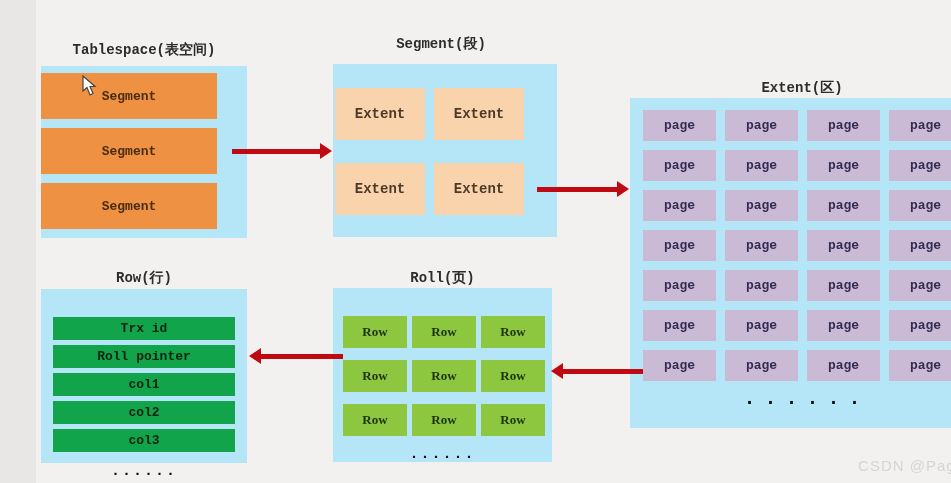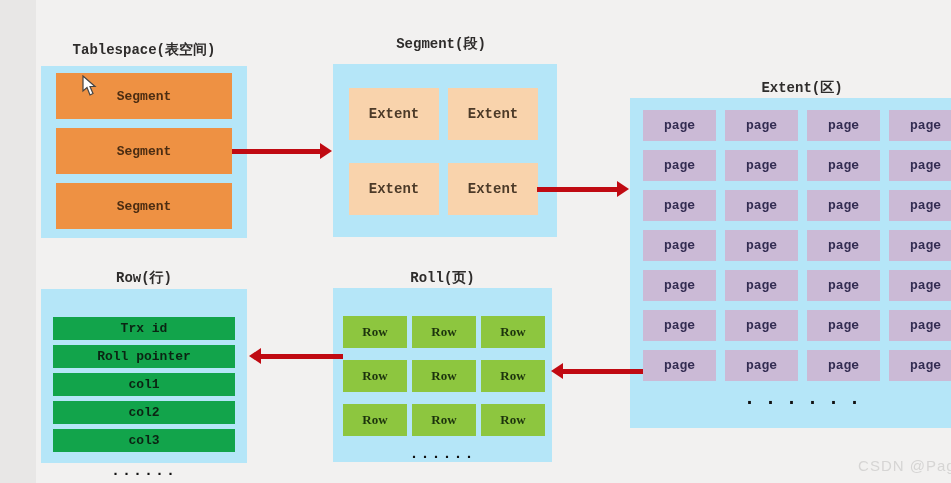--- a/index.html
+++ b/index.html
@@ -3,25 +3,25 @@
 <meta charset="utf-8">
 <style>
   html,body{margin:0;padding:0;}
   body{background:#e8e7e6;font-family:"Liberation Mono","DejaVu Sans Mono",monospace;}
   .stage{position:relative;width:951px;height:483px;background:#f2f1f0;overflow:hidden;margin-left:36px;}
 
   .panel{position:absolute;background:#b5e6f8;}
   .panel-title{position:absolute;font-weight:700;font-size:14px;color:#2e2c2b;text-align:center;letter-spacing:0px;}
 
   
-  .tablespace-panel{left:5px;top:66px;width:206px;height:172px;display:flex;flex-direction:column;align-items:center;padding-top:7px;gap:9px;box-sizing:border-box;}
+  .tablespace-panel{left:5px;top:66px;width:206px;height:172px;display:flex;flex-direction:column;padding-top:7px;gap:9px;box-sizing:border-box;}
   .segment-box{width:176px;height:46px;background:#ee9143;color:#4a2c12;font-weight:700;font-size:13px;display:flex;align-items:center;justify-content:center;}
 
   
-  .segment-panel{left:297px;top:64px;width:224px;height:173px;display:grid;grid-template-columns:90px 90px;grid-template-rows:52px 52px;column-gap:9px;row-gap:23px;padding:24px 0 0 16px;box-sizing:border-box;}
+  .segment-panel{left:297px;top:64px;width:224px;height:173px;display:grid;grid-template-columns:90px 90px;grid-template-rows:52px 52px;column-gap:9px;row-gap:23px;padding:24px 0 0 2px;box-sizing:border-box;}
   .extent-box{background:#f9d3ac;color:#4c3a28;font-weight:700;font-size:14px;display:flex;align-items:center;justify-content:center;}
 
   
   .extent-panel{left:594px;top:98px;width:344px;height:330px;box-sizing:border-box;}
   .page-grid{display:grid;grid-template-columns:repeat(4,73px);grid-auto-rows:31px;column-gap:9px;row-gap:9px;padding:12px 0 0 13px;}
   .page-cell{background:#cbbad6;color:#332c52;font-weight:700;font-size:13px;display:flex;align-items:center;justify-content:center;}
 
   
   .page-panel{left:297px;top:288px;width:219px;height:174px;box-sizing:border-box;}
   .row-grid{display:grid;grid-template-columns:repeat(3,64px);grid-auto-rows:32px;column-gap:5px;row-gap:12px;padding:28px 0 0 10px;font-family:Liberation Serif, serif;}

